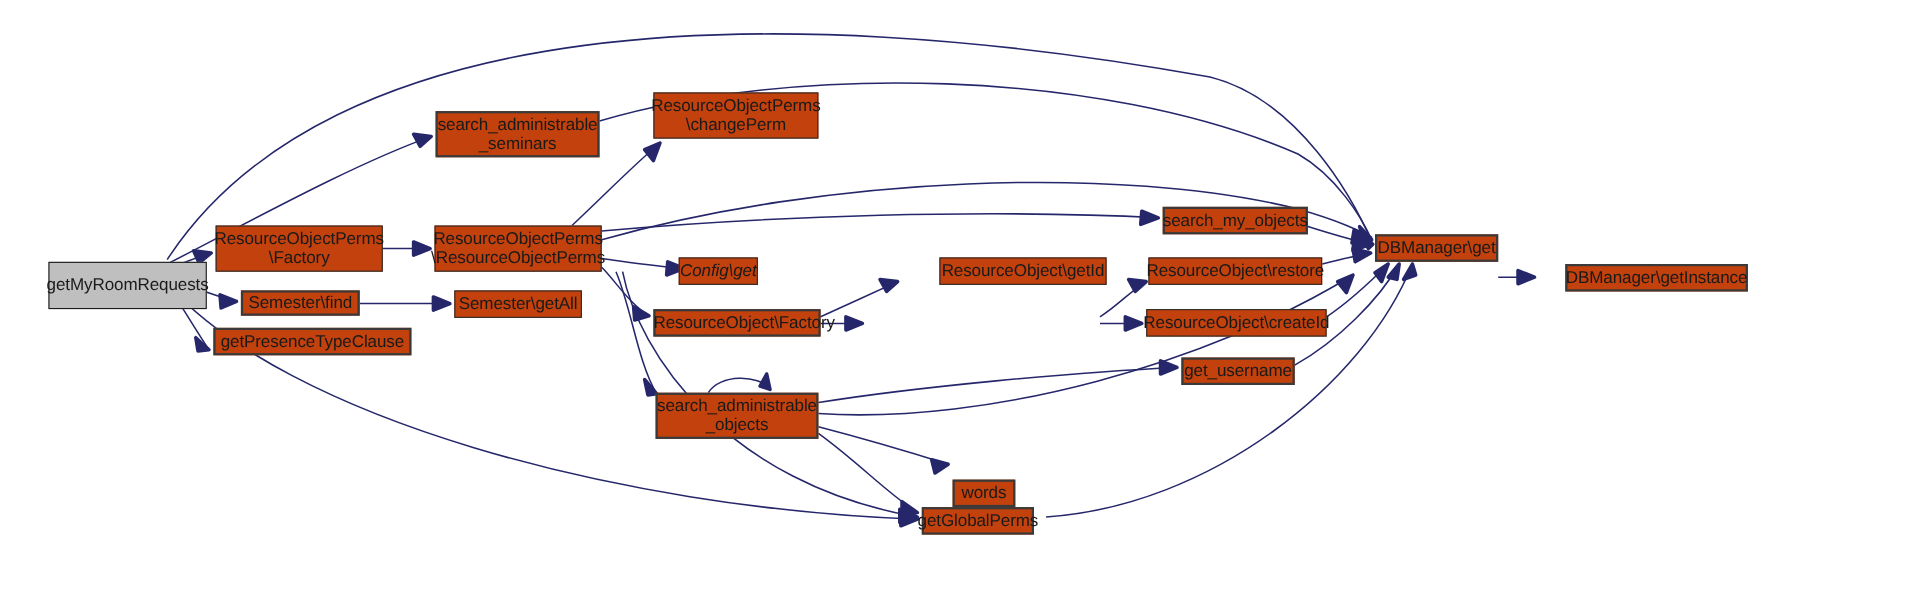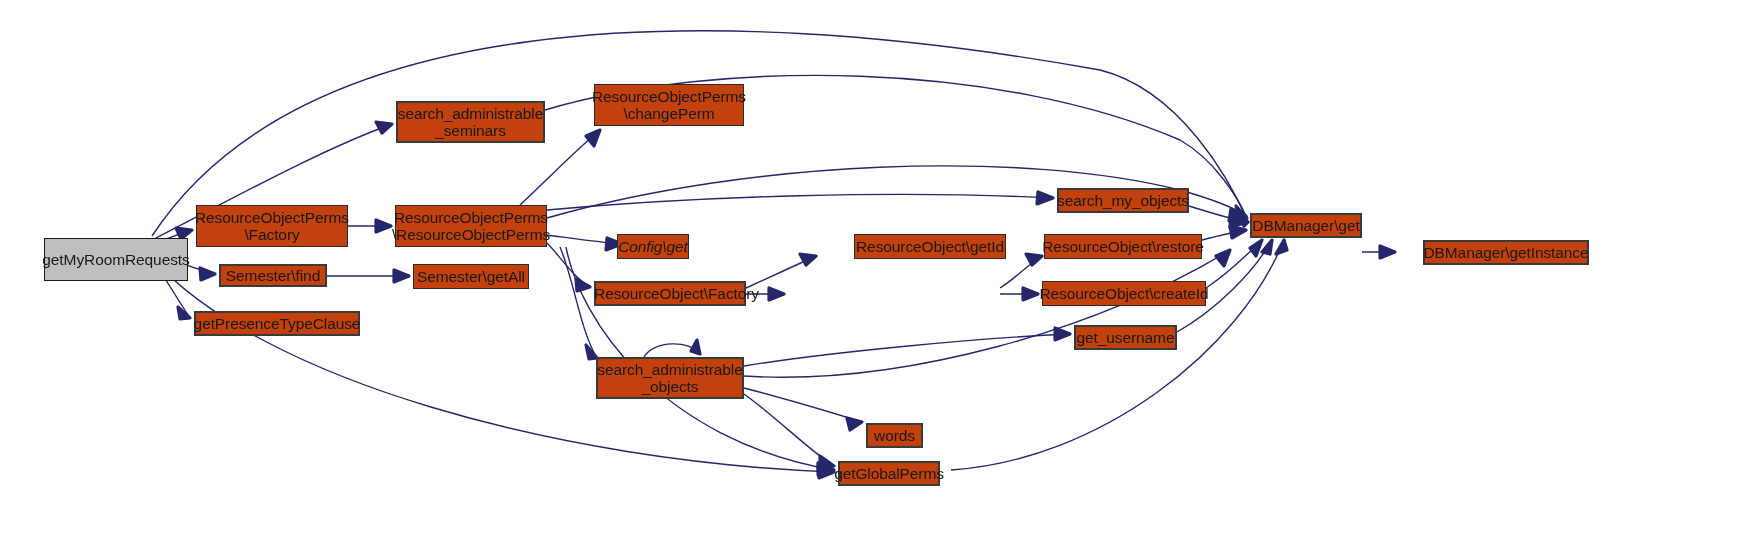--- a/index.html
+++ b/index.html
@@ -175,33 +175,33 @@
       </g>
       <g>
         <path d="M1362,252 L 1395,252" fill="none" stroke="#26276b" stroke-width="1.4"></path>
         <polygon points="1395,252 1380,246 1380,258" fill="#26276b" stroke="#26276b" stroke-width="3.2" stroke-linejoin="round"></polygon>
       </g>
     </svg>
 <div class="node root" style="left: 8px; top: 238px; width: 144px; height: 43px; margin-left: 36px;">getMyRoomRequests</div>
     <div class="node" style="left: 196px; top: 205px; width: 152px; height: 42px;">ResourceObjectPerms
 \Factory</div>
     <div class="node thick" style="left: 219px; top: 264px; width: 108px; height: 23px;">Semester\find</div>
-    <div class="node thick" style="left: 194px; top: 311px; width: 166px; height: 25px;">getPresenceTypeClause</div>
+    <div class="node thick" style="left: 194px; top: 298px; width: 180px; height: 25px;">getPresenceTypeClause</div>
     <div class="node thick" style="left: 396px; top: 101px; width: 149px; height: 42px;">search_administrable
 _seminars</div>
     <div class="node" style="left: 395px; top: 205px; width: 152px; height: 42px;">ResourceObjectPerms
 \ResourceObjectPerms</div>
     <div class="node" style="left: 413px; top: 264px; width: 116px; height: 25px;">Semester\getAll</div>
     <div class="node" style="left: 594px; top: 84px; width: 150px; height: 42px;">ResourceObjectPerms
 \changePerm</div>
     <div class="node" style="left: 617px; top: 234px; width: 72px; height: 25px; font-style: italic;">Config\get</div>
     <div class="node thick" style="left: 594px; top: 281px; width: 152px; height: 25px; padding-left: 13px;">ResourceObject\Factory</div>
     <div class="node thick" style="left: 596px; top: 357px; width: 148px; height: 42px;">search_administrable
 _objects</div>
-    <div class="node thick" style="left: 866px; top: 423px; width: 57px; height: 25px;">words</div>
+    <div class="node thick" style="left: 866px; top: 436px; width: 57px; height: 25px;">words</div>
     <div class="node thick" style="left: 838px; top: 461px; width: 102px; height: 25px;">getGlobalPerms</div>
     <div class="node" style="left: 818px; top: 234px; width: 152px; height: 25px; margin-left: 36px;">ResourceObject\getId</div>
     <div class="node thick" style="left: 1057px; top: 188px; width: 132px; height: 25px;">search_my_objects</div>
     <div class="node" style="left: 1044px; top: 234px; width: 158px; height: 25px;">ResourceObject\restore</div>
     <div class="node" style="left: 1042px; top: 281px; width: 164px; height: 25px;">ResourceObject\createId</div>
     <div class="node thick" style="left: 1074px; top: 325px; width: 103px; height: 25px;">get_username</div>
     <div class="node thick" style="left: 1250px; top: 213px; width: 112px; height: 25px;">DBManager\get</div>
     <div class="node thick" style="left: 1399px; top: 240px; width: 166px; height: 25px; margin-left: 24px;">DBManager\getInstance</div>
   </div>
 

